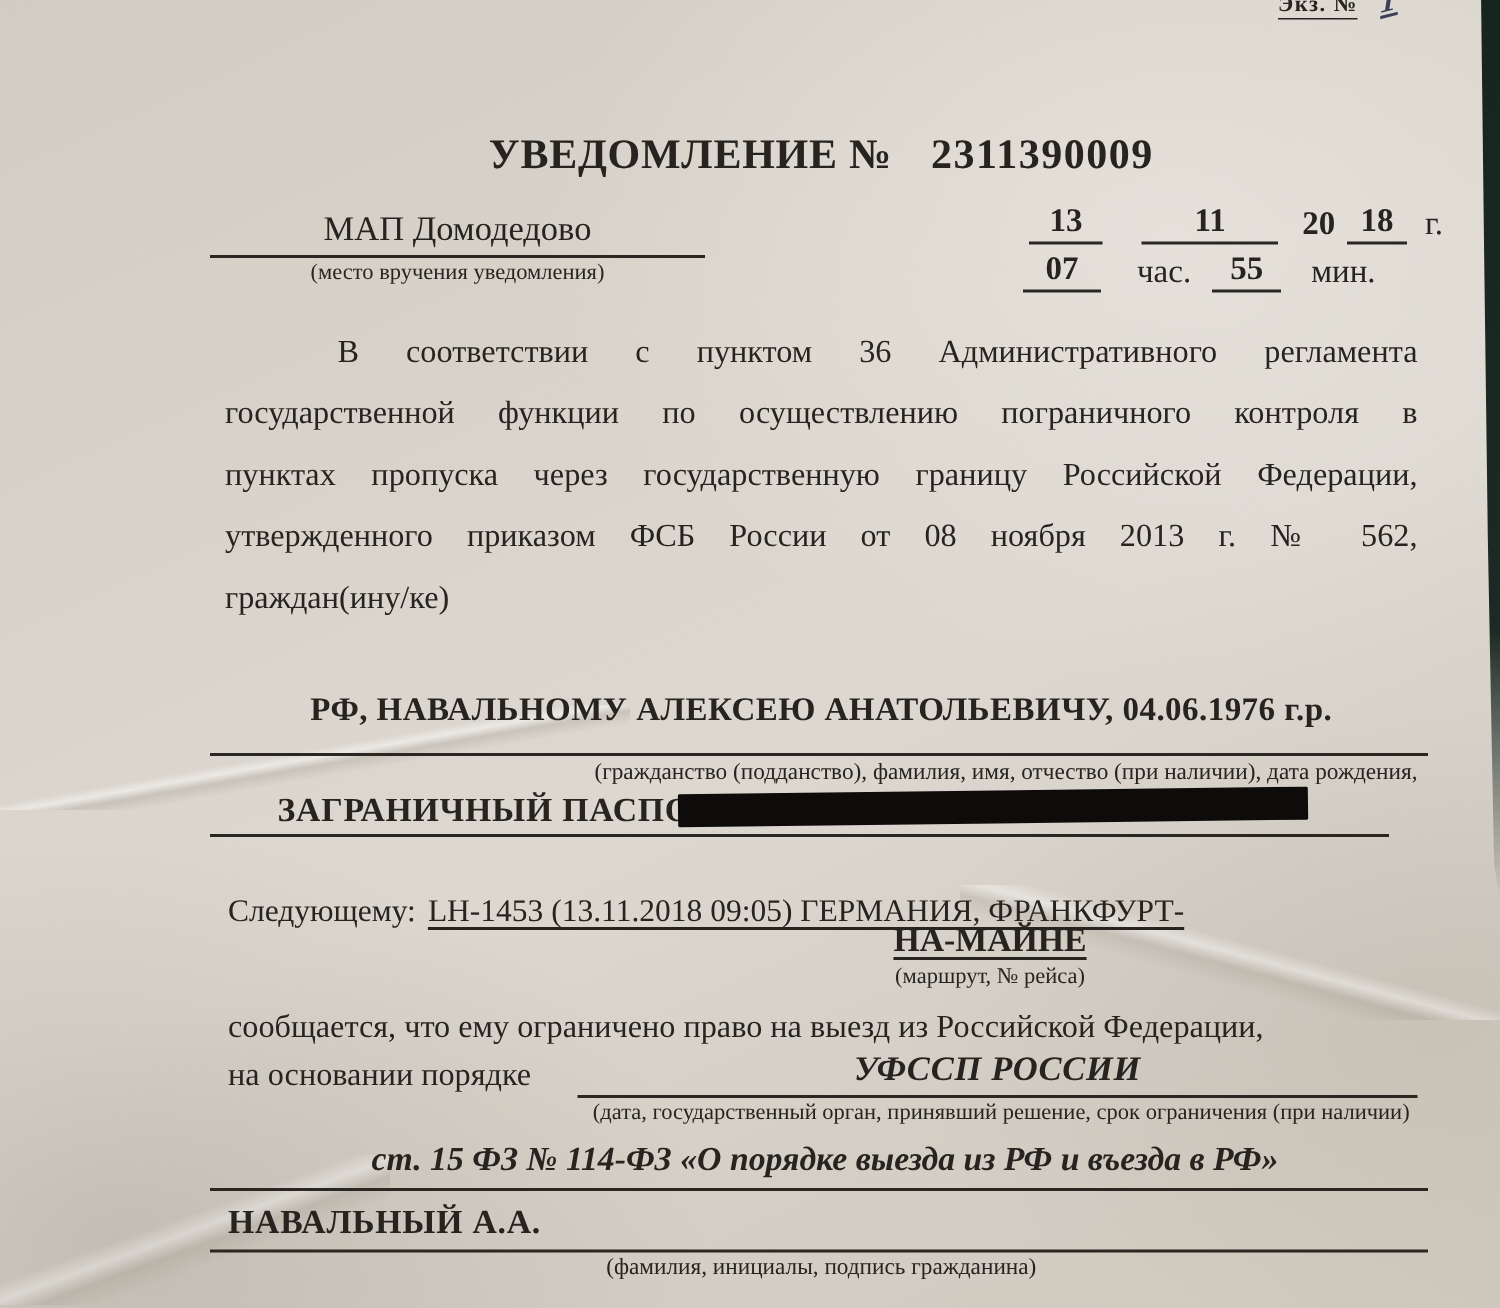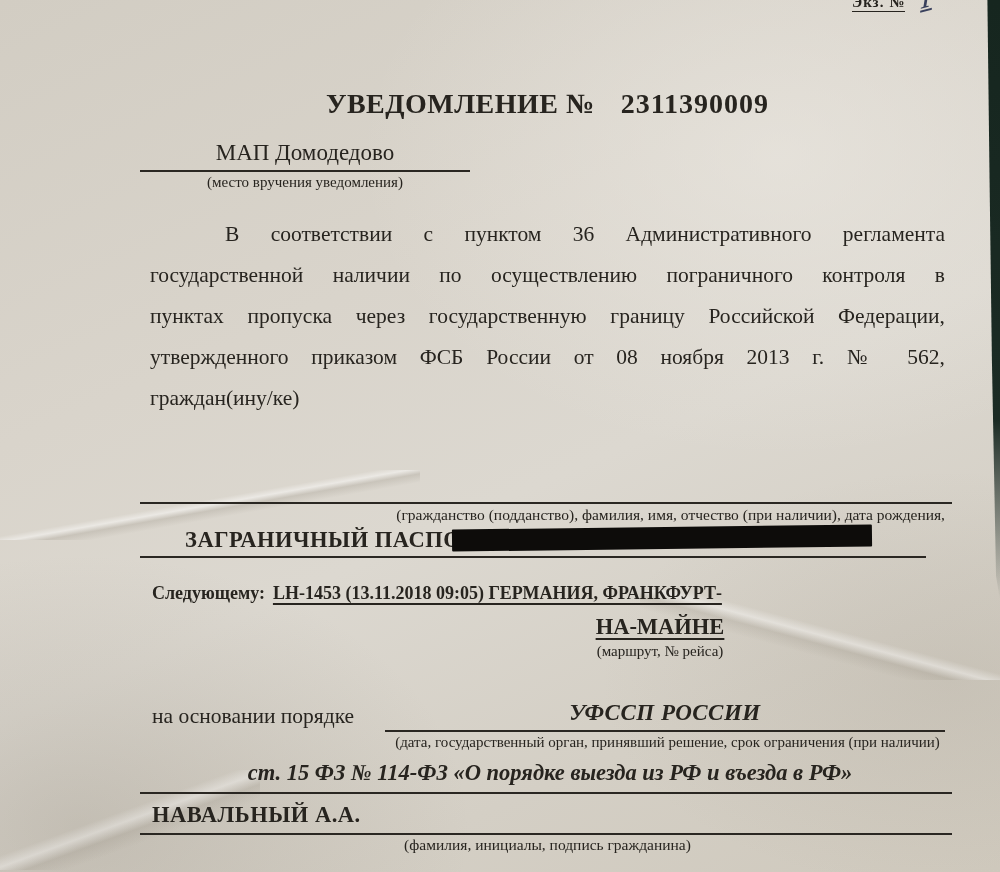--- a/index.html
+++ b/index.html
@@ -71,21 +71,21 @@
     font-size: 22px; font-weight: bold; letter-spacing: .3px; }
   .rule-a { left: 140px; top: 502px; width: 812px; border-top: 2px solid #2a2722; }
   .cap-citizen { left: 150px; top: 506px; width: 795px; text-align: right; font-size: 15.5px; }
 
   .passport-label { left: 185px; top: 527px; font-size: 22.5px; font-weight: bold; letter-spacing: .5px; }
   .redaction { left: 452px; top: 527px; width: 420px; height: 22px; background: #0d0c0a;
     transform: rotate(-0.7deg); border-radius: 1px; }
   .rule-b { left: 140px; top: 556px; width: 786px; border-top: 2px solid #2a2722; }
   .cap-passport { left: 144px; top: 558px; width: 740px; font-size: 14.5px; }
 
-  .route1 { left: 152px; top: 583px; width: 800px; font-size: 18px; font-weight: bold; white-space: nowrap; }
+  .route1 { left: 152px; top: 595px; width: 800px; font-size: 21px; font-weight: normal; white-space: nowrap; }
   .route1 .uval { text-decoration: underline; text-decoration-thickness: 2px; text-underline-offset: 4px; margin-left: 8px; }
   .route2 { left: 320px; top: 614px; width: 680px; text-align: center;
     font-size: 22.5px; font-weight: bold; }
   .route2 .uval { text-decoration: underline; text-decoration-thickness: 2px; text-underline-offset: 4px; }
   .cap-route { left: 320px; top: 643px; width: 680px; text-align: center; font-size: 15px; }
 
   .restrict1 { left: 152px; top: 672px; width: 800px; font-size: 21.5px; }
   .restrict2-label { left: 152px; top: 704px; font-size: 21.5px; }
   .decision { left: 385px; top: 700px; width: 560px; text-align: center;
     font-size: 23px; font-weight: bold; font-style: italic; letter-spacing: .5px;
@@ -116,44 +116,61 @@
 
   <div class="abs title-row">
     <span>УВЕДОМЛЕНИЕ №</span><span class="num">2311390009</span>
   </div>
 
   <div class="abs place">
     <span class="val">МАП Домодедово</span>
     <span class="cap">(место вручения уведомления)</span>
   </div>
 
+  <div class="abs dt">
+    <div class="dt-row">
+      <span class="u" style="width:52px; margin-left:14px;">13</span>
+      <span class="u" style="width:96px; margin-left:26px;">11</span>
+      <span class="plain b" style="margin-left:16px;">20</span>
+      <span class="u" style="width:42px; margin-left:8px;">18</span>
+      <span class="plain" style="margin-left:12px;">г.</span>
+    </div>
+    <div class="dt-row">
+      <span class="u" style="width:52px; margin-left:10px;">07</span>
+      <span class="plain" style="margin-left:24px;">час.</span>
+      <span class="u" style="width:46px; margin-left:14px;">55</span>
+      <span class="plain" style="margin-left:20px;">мин.</span>
+    </div>
+  </div>
 
   <div class="abs para">
     <div class="line first">В соответствии с пунктом 36 Административного регламента</div>
-    <div class="line">государственной наличии по осуществлению пограничного контроля в</div>
+    <div class="line">государственной функции по осуществлению пограничного контроля в</div>
     <div class="line">пунктах пропуска через государственную границу Российской Федерации,</div>
     <div class="line">утвержденного приказом ФСБ России от 08 ноября 2013 г. № 562,</div>
     <div class="line last">граждан(ину/ке)</div>
   </div>
 
+  <div class="abs citizen">РФ, НАВАЛЬНОМУ АЛЕКСЕЮ АНАТОЛЬЕВИЧУ, 04.06.1976 г.р.</div>
   <div class="abs rule-a"></div>
   <div class="abs cap-citizen">(гражданство (подданство), фамилия, имя, отчество (при наличии), дата рождения,</div>
 
   <div class="abs passport-label">ЗАГРАНИЧНЫЙ ПАСПОРТ</div>
   <div class="abs redaction"></div>
   <div class="abs rule-b"></div>
 
   <div class="abs route1">
     <span>Следующему:</span><span class="uval">LH-1453 (13.11.2018 09:05) ГЕРМАНИЯ, ФРАНКФУРТ-</span>
   </div>
   <div class="abs cap-route">(маршрут, № рейса)</div>
   <div class="abs route2">
     <span class="uval">НА-МАЙНЕ</span>
   </div>
 
+  <div class="abs restrict1">сообщается, что ему ограничено право на выезд из Российской Федерации,</div>
   <div class="abs restrict2-label">на основании порядке</div>
   <div class="abs decision">УФССП РОССИИ</div>
   <div class="abs cap-decision">(дата, государственный орган, принявший решение, срок ограничения (при наличии)</div>
 
   <div class="abs legal">ст. 15 ФЗ № 114-ФЗ «О порядке выезда из РФ и въезда в РФ»</div>
   <div class="abs rule-c"></div>
 
   <div class="abs sign">НАВАЛЬНЫЙ А.А.</div>
   <div class="abs rule-d"></div>
   <div class="abs cap-sign">(фамилия, инициалы, подпись гражданина)</div>

